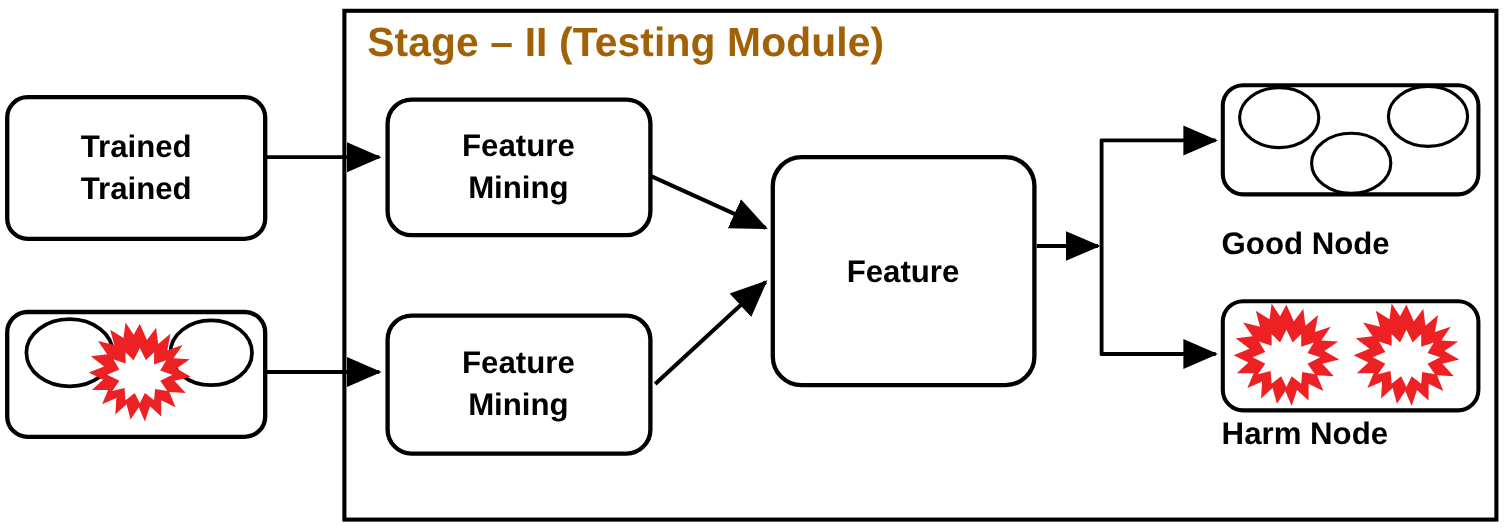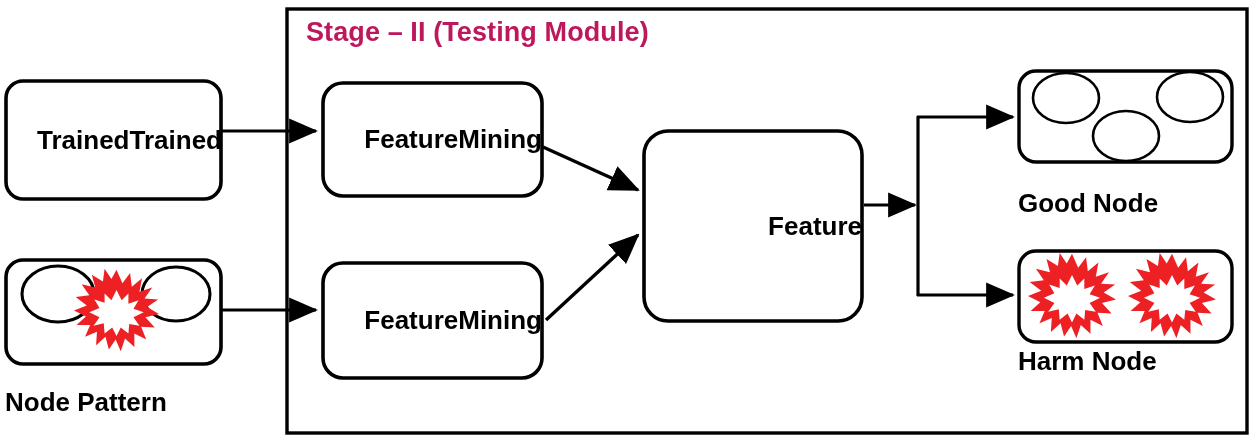--- a/index.html
+++ b/index.html
@@ -20,39 +20,39 @@
   .svg-layer {
     position: absolute;
     left: 0;
     top: 0;
     width: 1255px;
     height: 440px;
   }
   .node-text {
     position: absolute;
     display: flex;
-    flex-direction: row;
+    flex-direction: column;
     align-items: center;
-    justify-content: flex-end;
+    justify-content: center;
     text-align: center;
     font-weight: bold;
     color: #000000;
     line-height: 1.34;
     pointer-events: none;
   }
   .node-text .line { display: block; white-space: nowrap; }
 
   
   #stage-title {
     position: absolute;
     left: 306px;
     top: 17px;
-    font-size: 27px;
+    font-size: 34px;
     font-weight: bold;
-    color: #be185d;
+    color: #a16207;
     white-space: nowrap;
     letter-spacing: 0.1px;
   }
 
   
   #trained-label   { left: 5px;   top: 80px;  width: 217px; height: 120px; font-size: 26px; }
   #fm1-label       { left: 322px; top: 82px;  width: 220px; height: 114px; font-size: 26px; }
   #fm2-label       { left: 322px; top: 262px; width: 220px; height: 116px; font-size: 26px; }
   #fft-label       { left: 643px; top: 130px; width: 219px; height: 192px; font-size: 26px; }
 
@@ -148,17 +148,16 @@
 
   <div id="fm2-label" class="node-text">
     <span class="line">Feature</span>
     <span class="line">Mining</span>
   </div>
 
   <div id="fft-label" class="node-text">
     <span class="line">Feature</span>
   </div>
 
-  <div id="node-pattern-caption" class="caption">Node Pattern</div>
   <div id="good-node-caption" class="caption">Good Node</div>
   <div id="harm-node-caption" class="caption">Harm Node</div>
 
 </div>
 
 </body></html>

